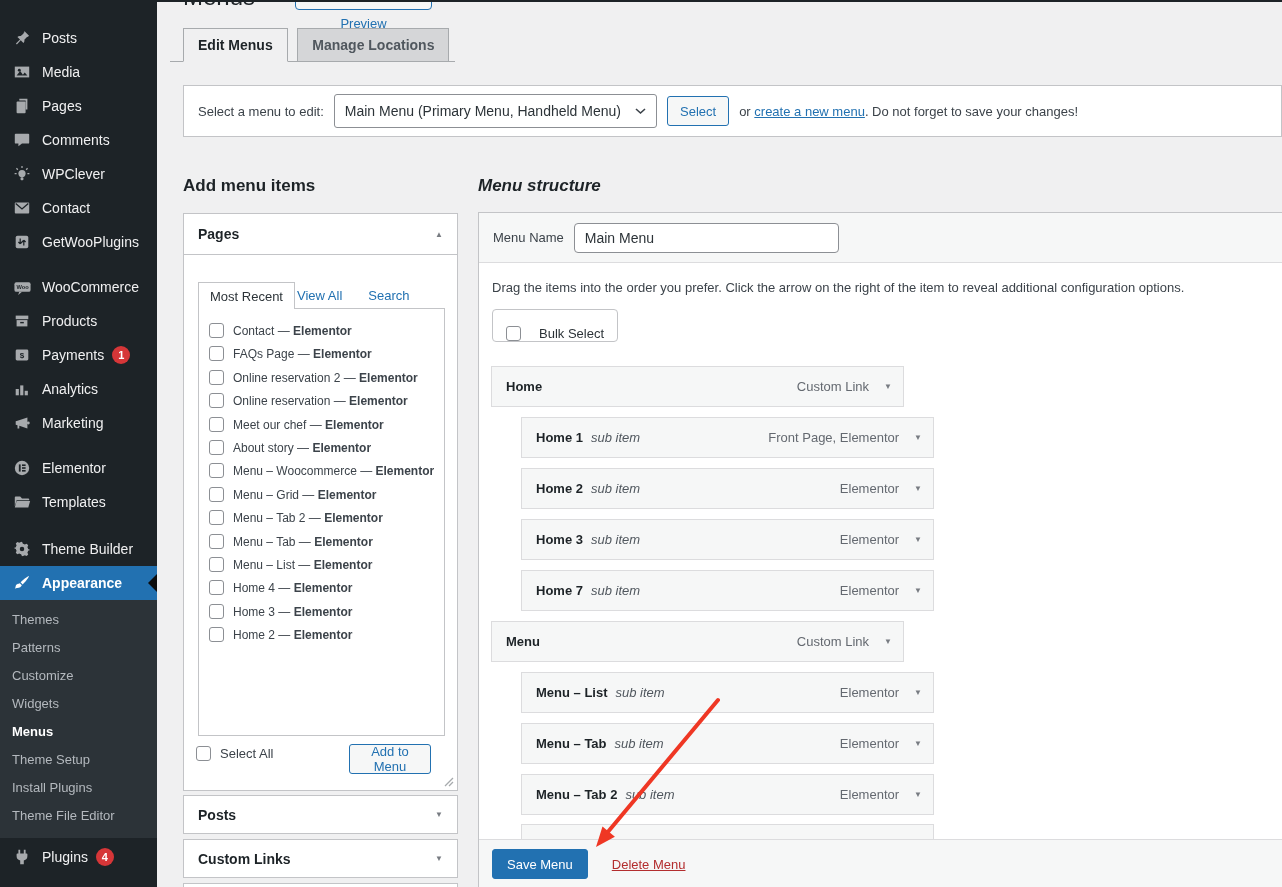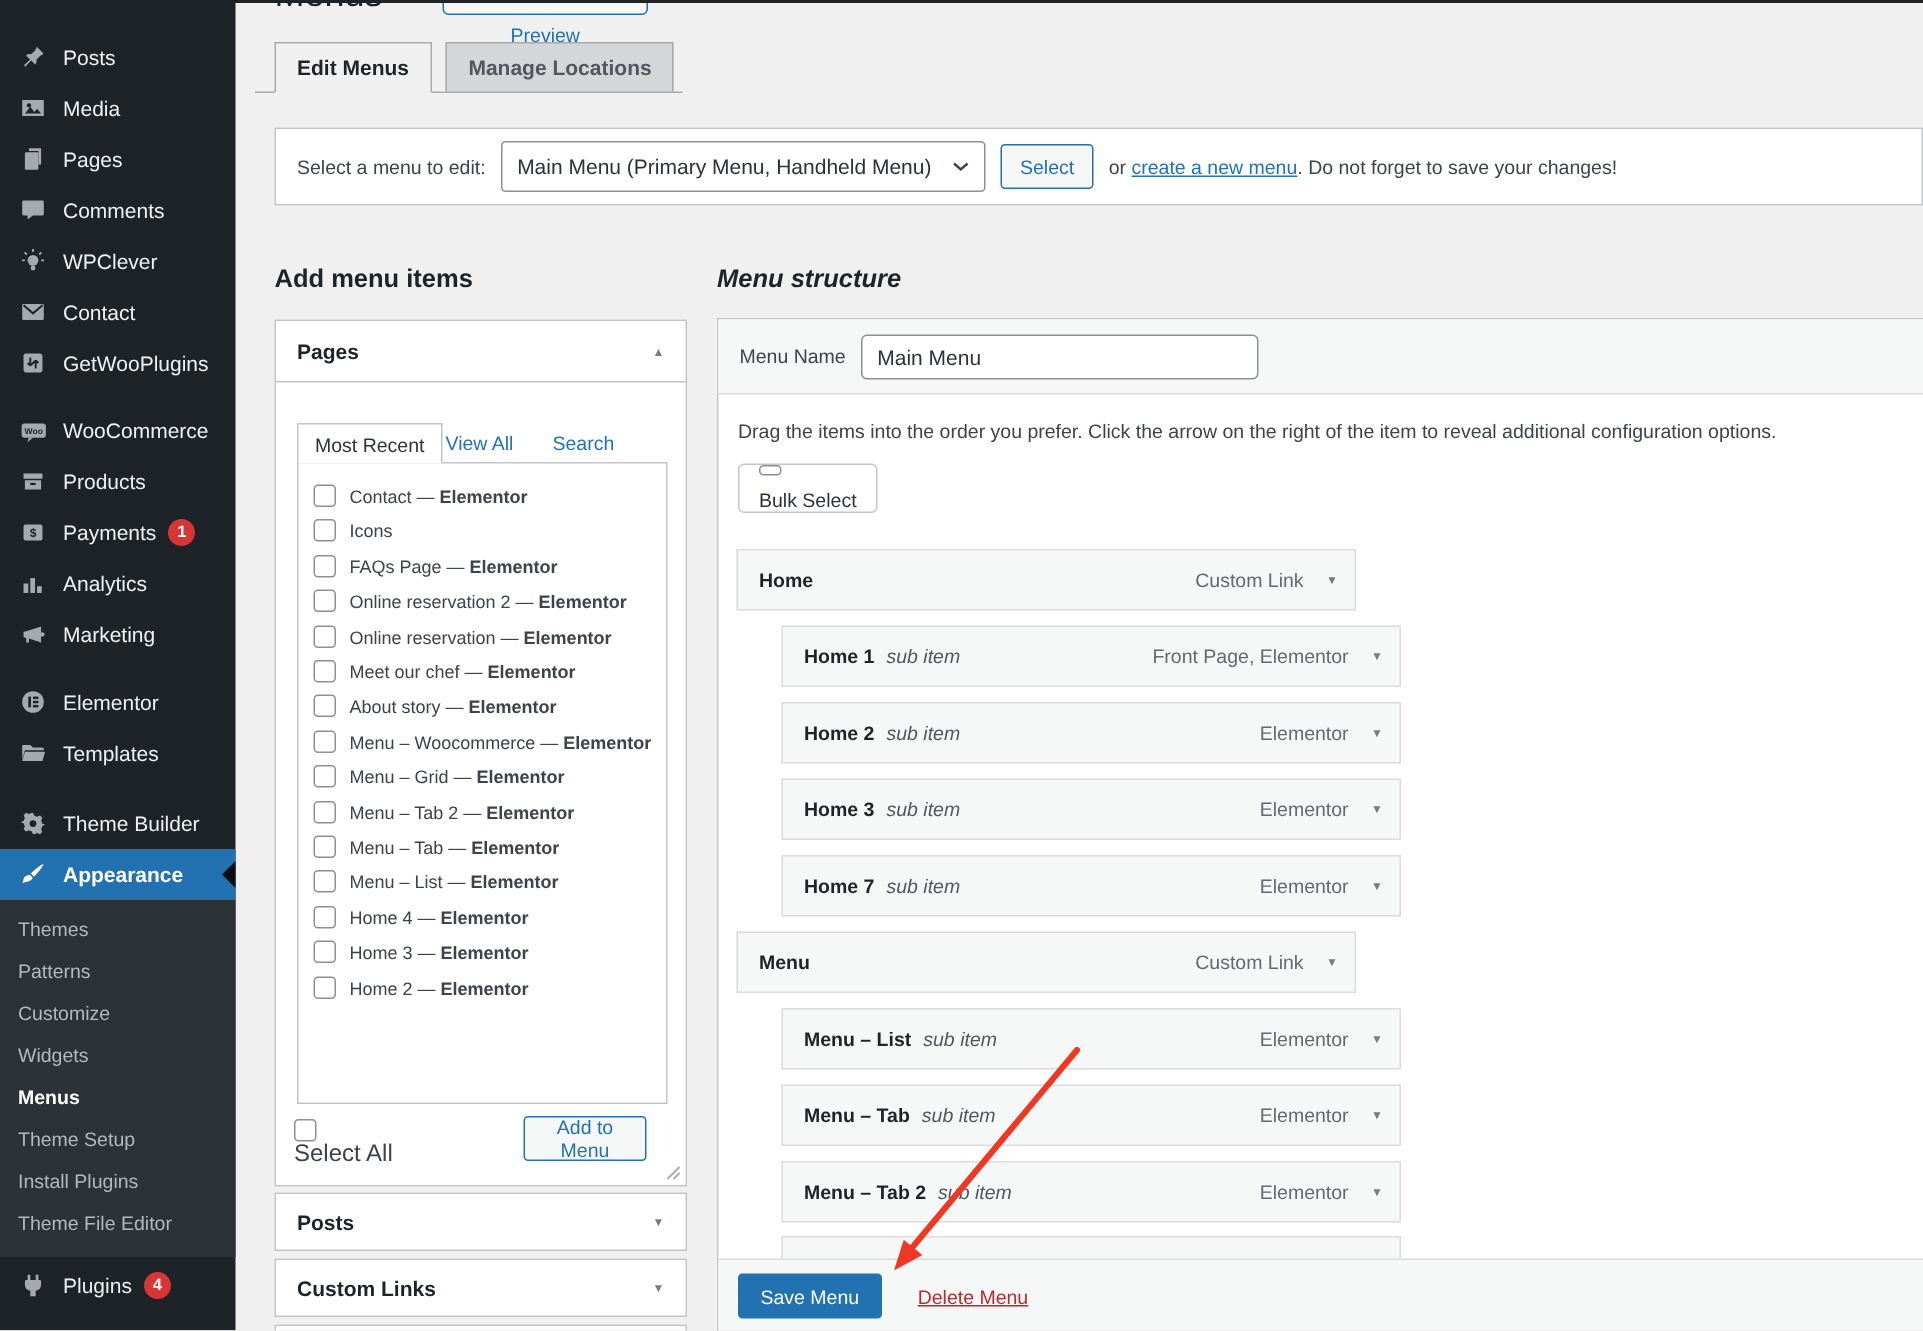--- a/index.html
+++ b/index.html
@@ -58,38 +58,38 @@
   .inner-tab { position:absolute; left:14px; top:68px; height:27px; padding:0 11px; background:#fff; border:1px solid #c3c4c7;
      border-bottom:none; z-index:2; font-size:13px; color:#2c3338; display:flex; align-items:center; cursor:pointer; }
   .inner-links { position:absolute; left:113px; top:74px; display:flex; gap:26px; font-size:13px; }
   .inner-links span { color:#2271b1; cursor:pointer; }
   .pages-list { position:absolute; left:14px; top:94px; width:247px; height:428px; border:1px solid #c3c4c7; background:#fff;
      padding:11px 4px 0 10px; overflow:hidden; }
   .pl-item { line-height:23.4px; font-size:12px; color:#3c434a; cursor:pointer; }
   .cb { display:inline-block; width:15px; height:15px; border:1px solid #8c8f94; border-radius:3px; background:#fff;
      vertical-align:-3px; margin-right:9px; cursor:pointer; }
   .pl-item b { font-weight:700; }
-  .selectall-row { position:absolute; left:12px; top:532px; display:flex; align-items:flex-start; font-size:16px; color:#3c434a;flex-direction:column; }
+  .selectall-row { position:absolute; left:12px; top:532px; display:flex; align-items:flex-end; font-size:13px; color:#3c434a; }
   .add-btn { position:absolute; left:165px; top:530px; width:82px; height:30px; justify-content:center; }
   .grip { position:absolute; right:3px; bottom:3px; }
   #posts-panel { top:795px; height:39px; }
   #customlinks-panel { top:839px; height:39px; }
   #posts-panel .panel-head, #customlinks-panel .panel-head { height:37px; }
   #sliver-panel { top:883px; height:6px; }
 
   
   .structure-box { position:absolute; left:321px; top:212px; width:calc(100% - 321px); height:675px;
      background:#fff; border:1px solid #c3c4c7; border-right:none; }
   .name-row { height:50px; background:#f6f7f7; border-bottom:1px solid #dcdcde; display:flex; align-items:center;
      padding-left:14px; gap:10px; font-size:13px; color:#3c434a; }
   .name-row input { width:265px; height:30px; border:1px solid #8c8f94; border-radius:4px; padding:0 10px;
      font-size:14px; color:#2c3338; font-family:inherit; background:#fff; }
   .drag-text { position:absolute; left:13px; top:67px; font-size:13px; color:#3c434a; }
   .bulk-select { position:absolute; left:13px; top:96px; height:33px; border:1px solid #c3c4c7; border-radius:4px;
-     display:inline-flex; align-items:flex-start; padding:0 13px; gap:9px; background:#fff; font-size:13px; color:#2c3338; cursor:pointer;flex-direction:column; }
+     display:inline-flex; align-items:flex-end; padding:0 13px; gap:9px; background:#fff; font-size:13px; color:#2c3338; cursor:pointer; }
   .card { position:absolute; width:413px; height:41px; background:#f6f7f7; border:1px solid #dcdcde;
      display:flex; align-items:center; padding:0 11px 0 14px; cursor:move; }
   .card .nm { font-weight:700; font-size:13px; color:#1d2327; }
   .card .si { font-style:italic; font-size:13px; color:#50575e; margin-left:8px; }
   .card .tp { margin-left:auto; font-size:13px; color:#646970; }
   .card .tgl { margin-left:15px; cursor:pointer; }
   .card.lvl0 { left:12px; }
   .card.lvl1 { left:42px; }
   .struct-footer { position:absolute; left:0; right:0; top:626px; height:49px; background:#f6f7f7;
      border-top:1px solid #dcdcde; display:flex; align-items:center; z-index:5; }
@@ -313,21 +313,20 @@
         <span>Pages</span>
         <span class="tgl">▲</span>
       </div>
       <div class="inner-tab">Most Recent</div>
       <div class="inner-links">
         <span>View All</span>
         <span>Search</span>
       </div>
       <div class="pages-list">
         <div class="pl-item"><span class="cb"></span><span>Contact —</span> <b>Elementor</b></div>
-        <div class="pl-item"><span class="cb"></span><span>Icons</span> <b></b></div>
         <div class="pl-item"><span class="cb"></span><span>FAQs Page —</span> <b>Elementor</b></div>
         <div class="pl-item"><span class="cb"></span><span>Online reservation 2 —</span> <b>Elementor</b></div>
         <div class="pl-item"><span class="cb"></span><span>Online reservation —</span> <b>Elementor</b></div>
         <div class="pl-item"><span class="cb"></span><span>Meet our chef —</span> <b>Elementor</b></div>
         <div class="pl-item"><span class="cb"></span><span>About story —</span> <b>Elementor</b></div>
         <div class="pl-item"><span class="cb"></span><span>Menu – Woocommerce —</span> <b>Elementor</b></div>
         <div class="pl-item"><span class="cb"></span><span>Menu – Grid —</span> <b>Elementor</b></div>
         <div class="pl-item"><span class="cb"></span><span>Menu – Tab 2 —</span> <b>Elementor</b></div>
         <div class="pl-item"><span class="cb"></span><span>Menu – Tab —</span> <b>Elementor</b></div>
         <div class="pl-item"><span class="cb"></span><span>Menu – List —</span> <b>Elementor</b></div>

